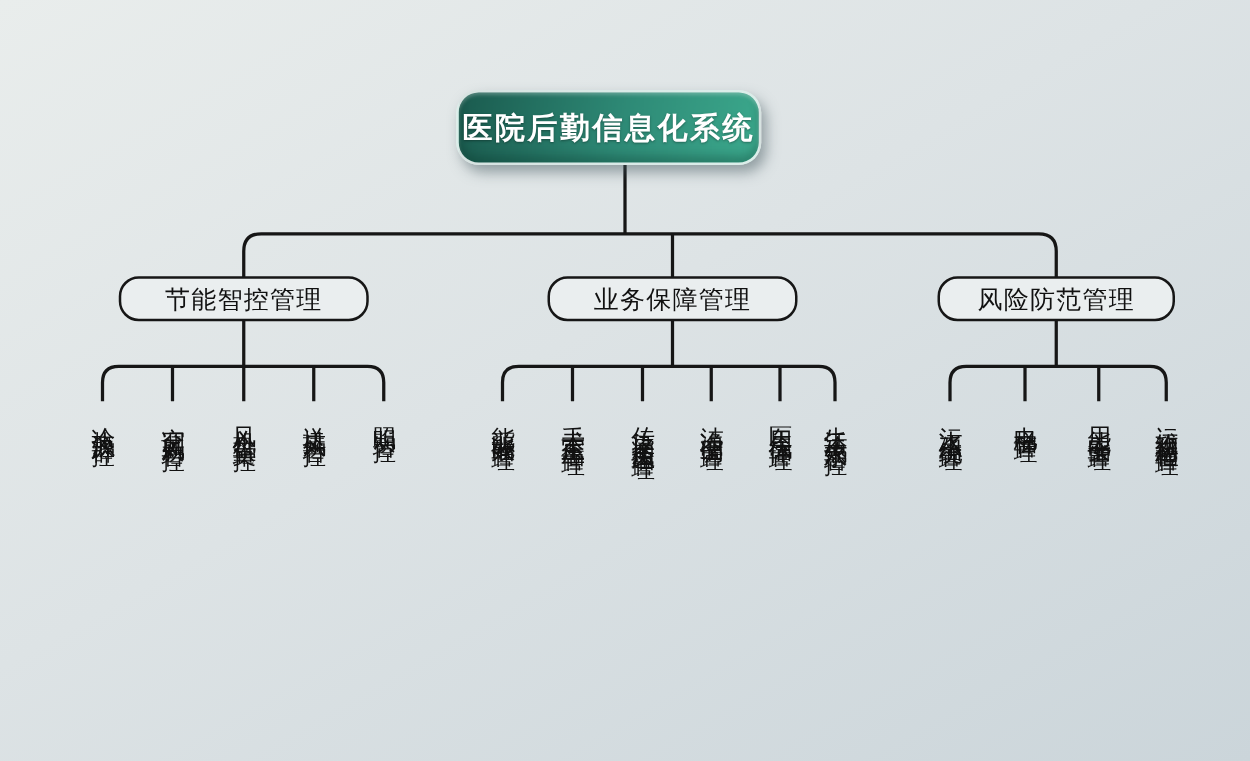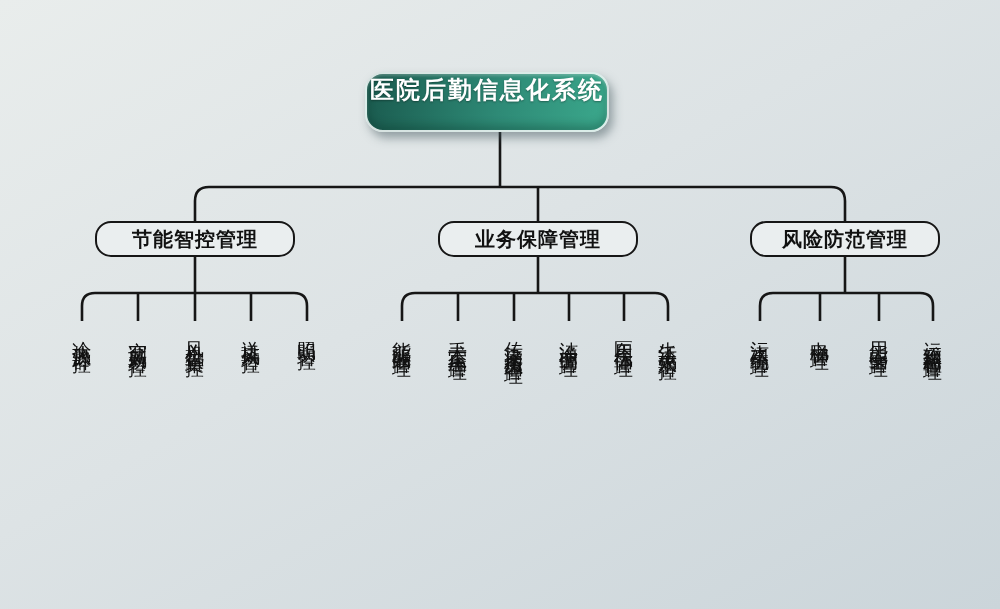--- a/index.html
+++ b/index.html
@@ -18,34 +18,34 @@
   svg.connectors{position:absolute;left:0;top:0;pointer-events:none;}
   svg.connectors path{fill:none;stroke:var(--line);stroke-width:2.6px;}
   .root-node{
     position:absolute;left:365px;top:72px;width:244px;height:60px;
     border-radius:18px;
     background:linear-gradient(100deg,var(--node-dark) 0%,var(--node-mid) 55%,var(--node-light) 100%);
     border:2px solid rgba(248,250,250,0.85);
     box-shadow:4px 6px 10px rgba(70,90,95,0.5),
                inset 0 2px 3px rgba(255,255,255,0.25),
                inset 0 -5px 8px rgba(0,40,30,0.28);
-    display:flex;justify-content:center;
+    display:flex;align-items:center;justify-content:center;
   }
   .root-node .label{
     color:var(--root-text);font-size:24px;font-weight:bold;letter-spacing:2px;
     text-shadow:0 1px 2px rgba(0,0,0,0.35);white-space:nowrap;
   }
   .branch-box{
     position:absolute;top:221px;height:36px;
     background:var(--box-fill);
     border:2.5px solid var(--line);border-radius:16px;
     display:flex;align-items:center;justify-content:center;
   }
   .branch-box .label{
-    color:var(--text);font-size:20px;font-weight:bold;letter-spacing:1px;white-space:nowrap;
+    color:var(--text);font-size:20px;font-weight:normal;letter-spacing:1px;white-space:nowrap;
   }
   #branch-0{left:95px;width:200px;}
   #branch-1{left:438px;width:200px;}
   #branch-2{left:750px;width:190px;}
   .leaf{
     position:absolute;top:326px;transform:translateX(-50%);
     writing-mode:vertical-rl;text-orientation:upright;
     color:var(--text);font-size:19px;letter-spacing:3.5px;line-height:1;
     white-space:nowrap;
   }

